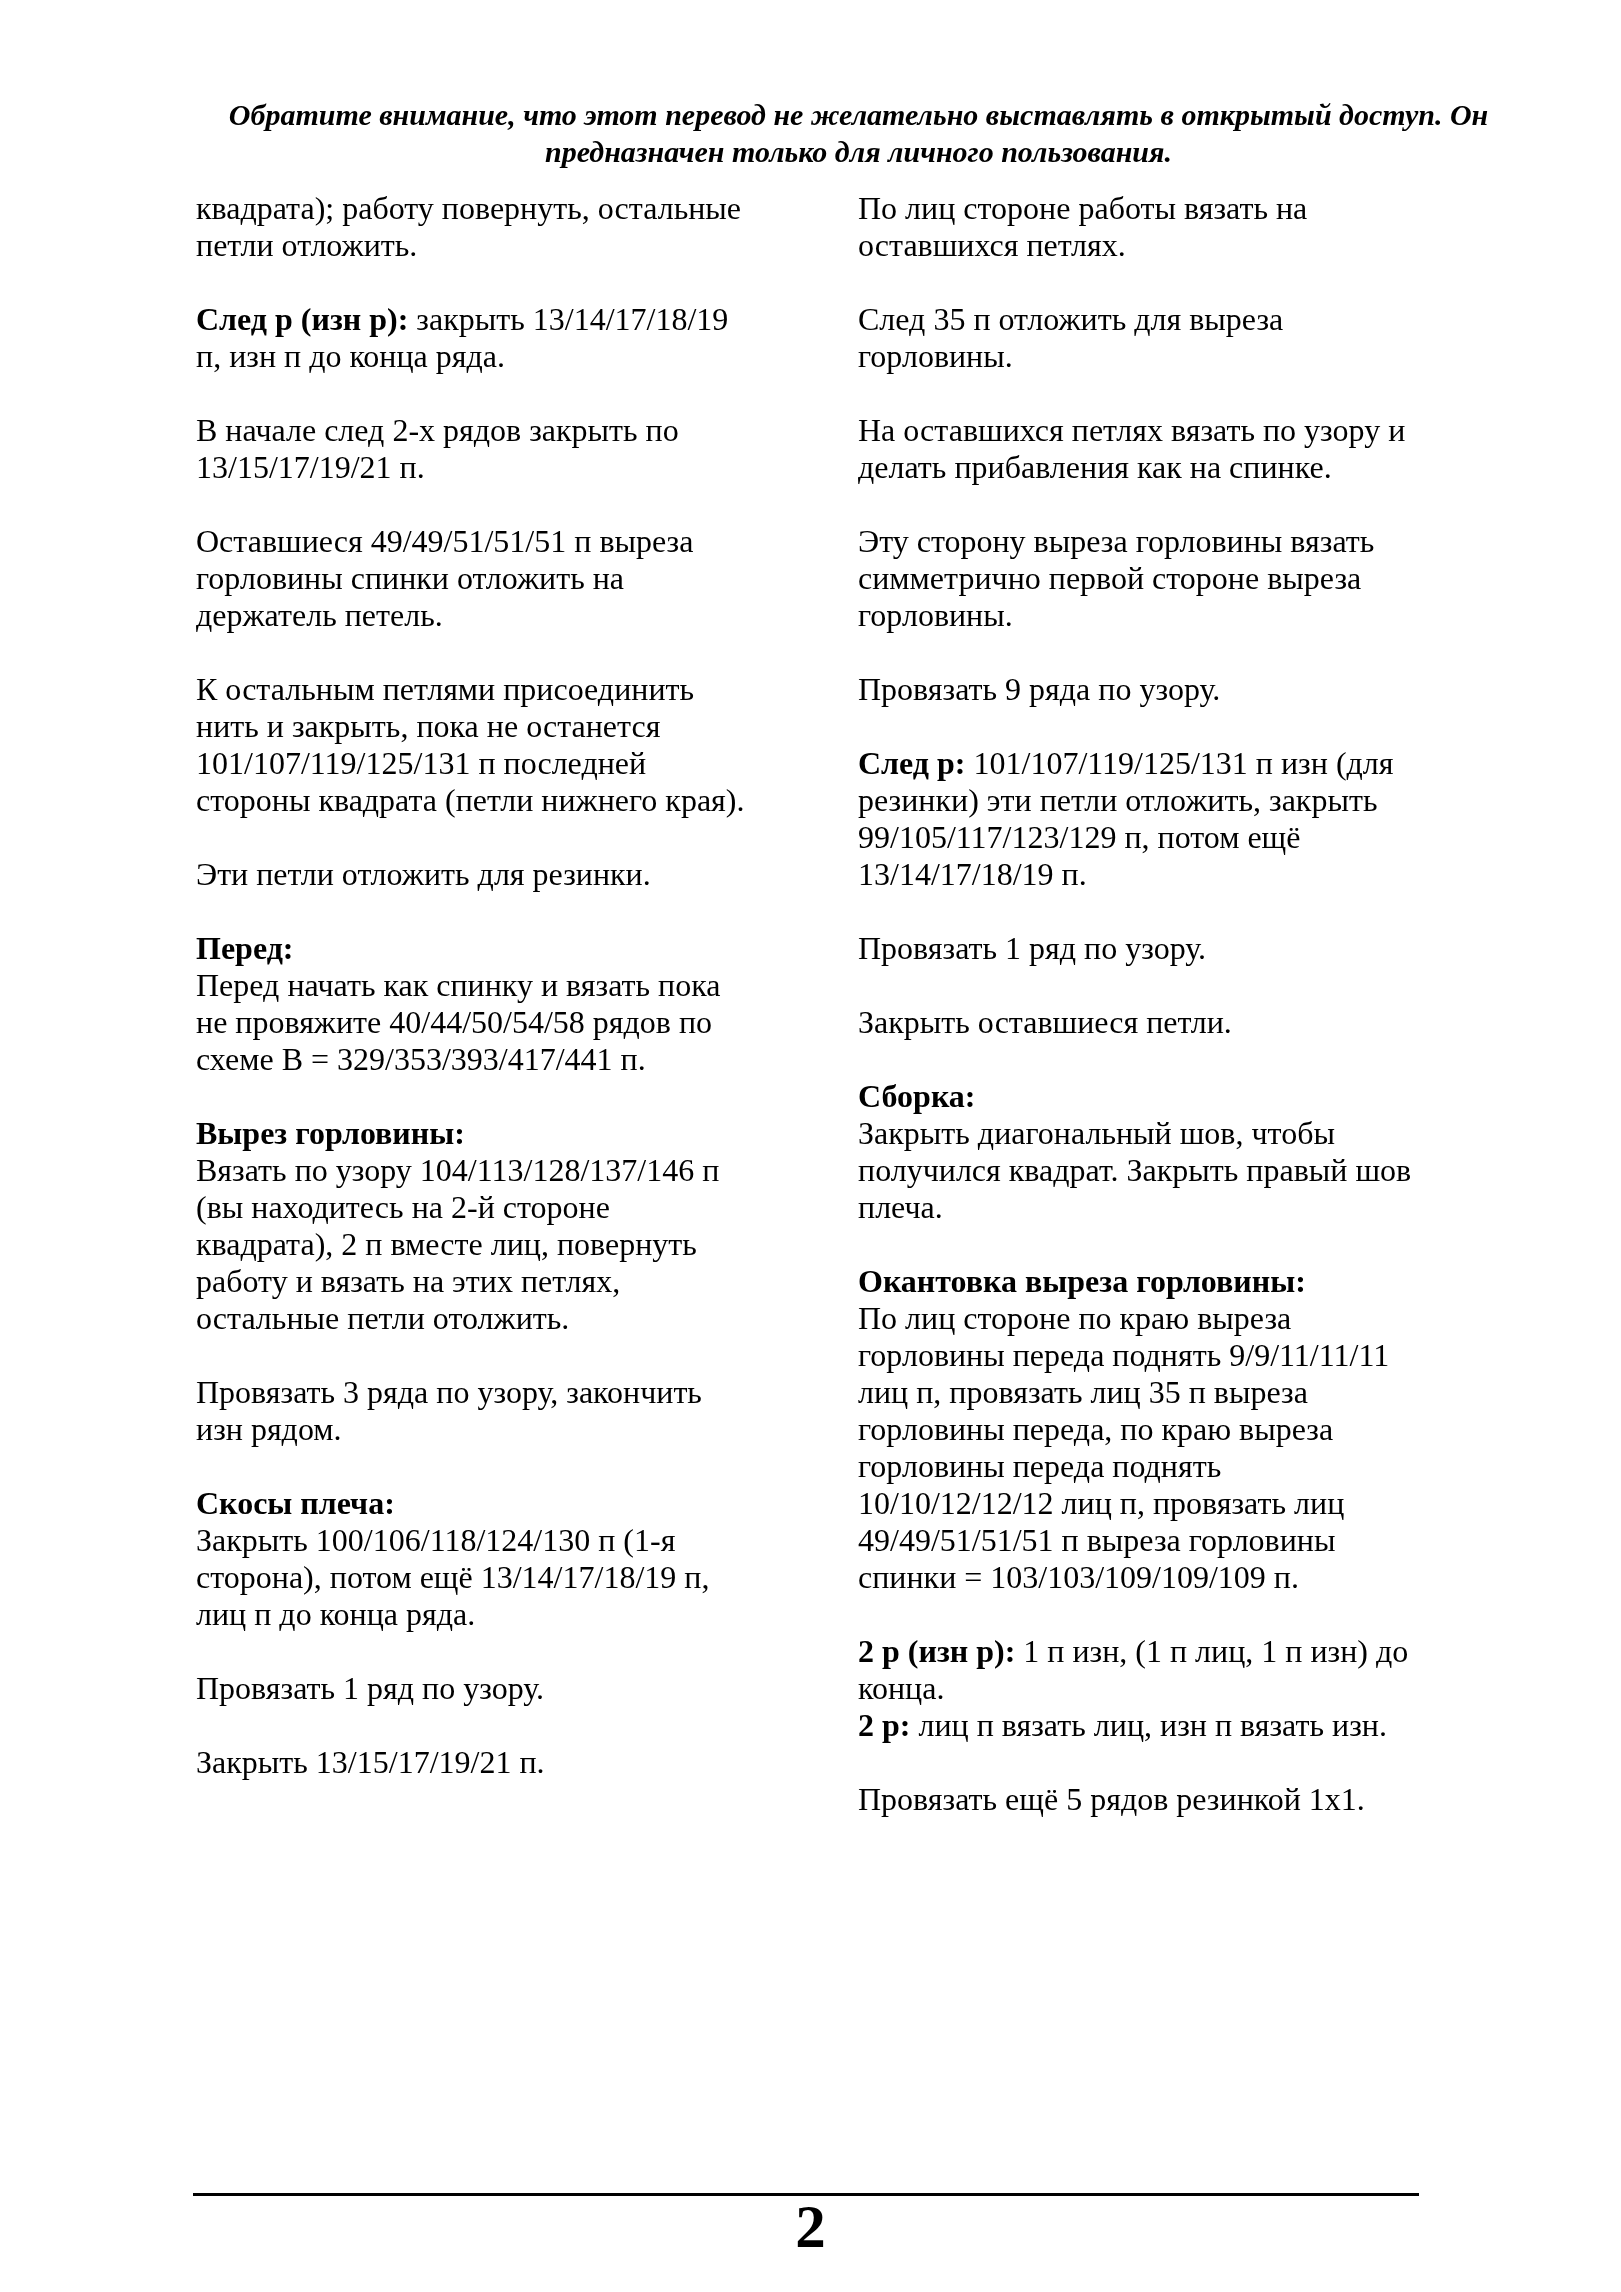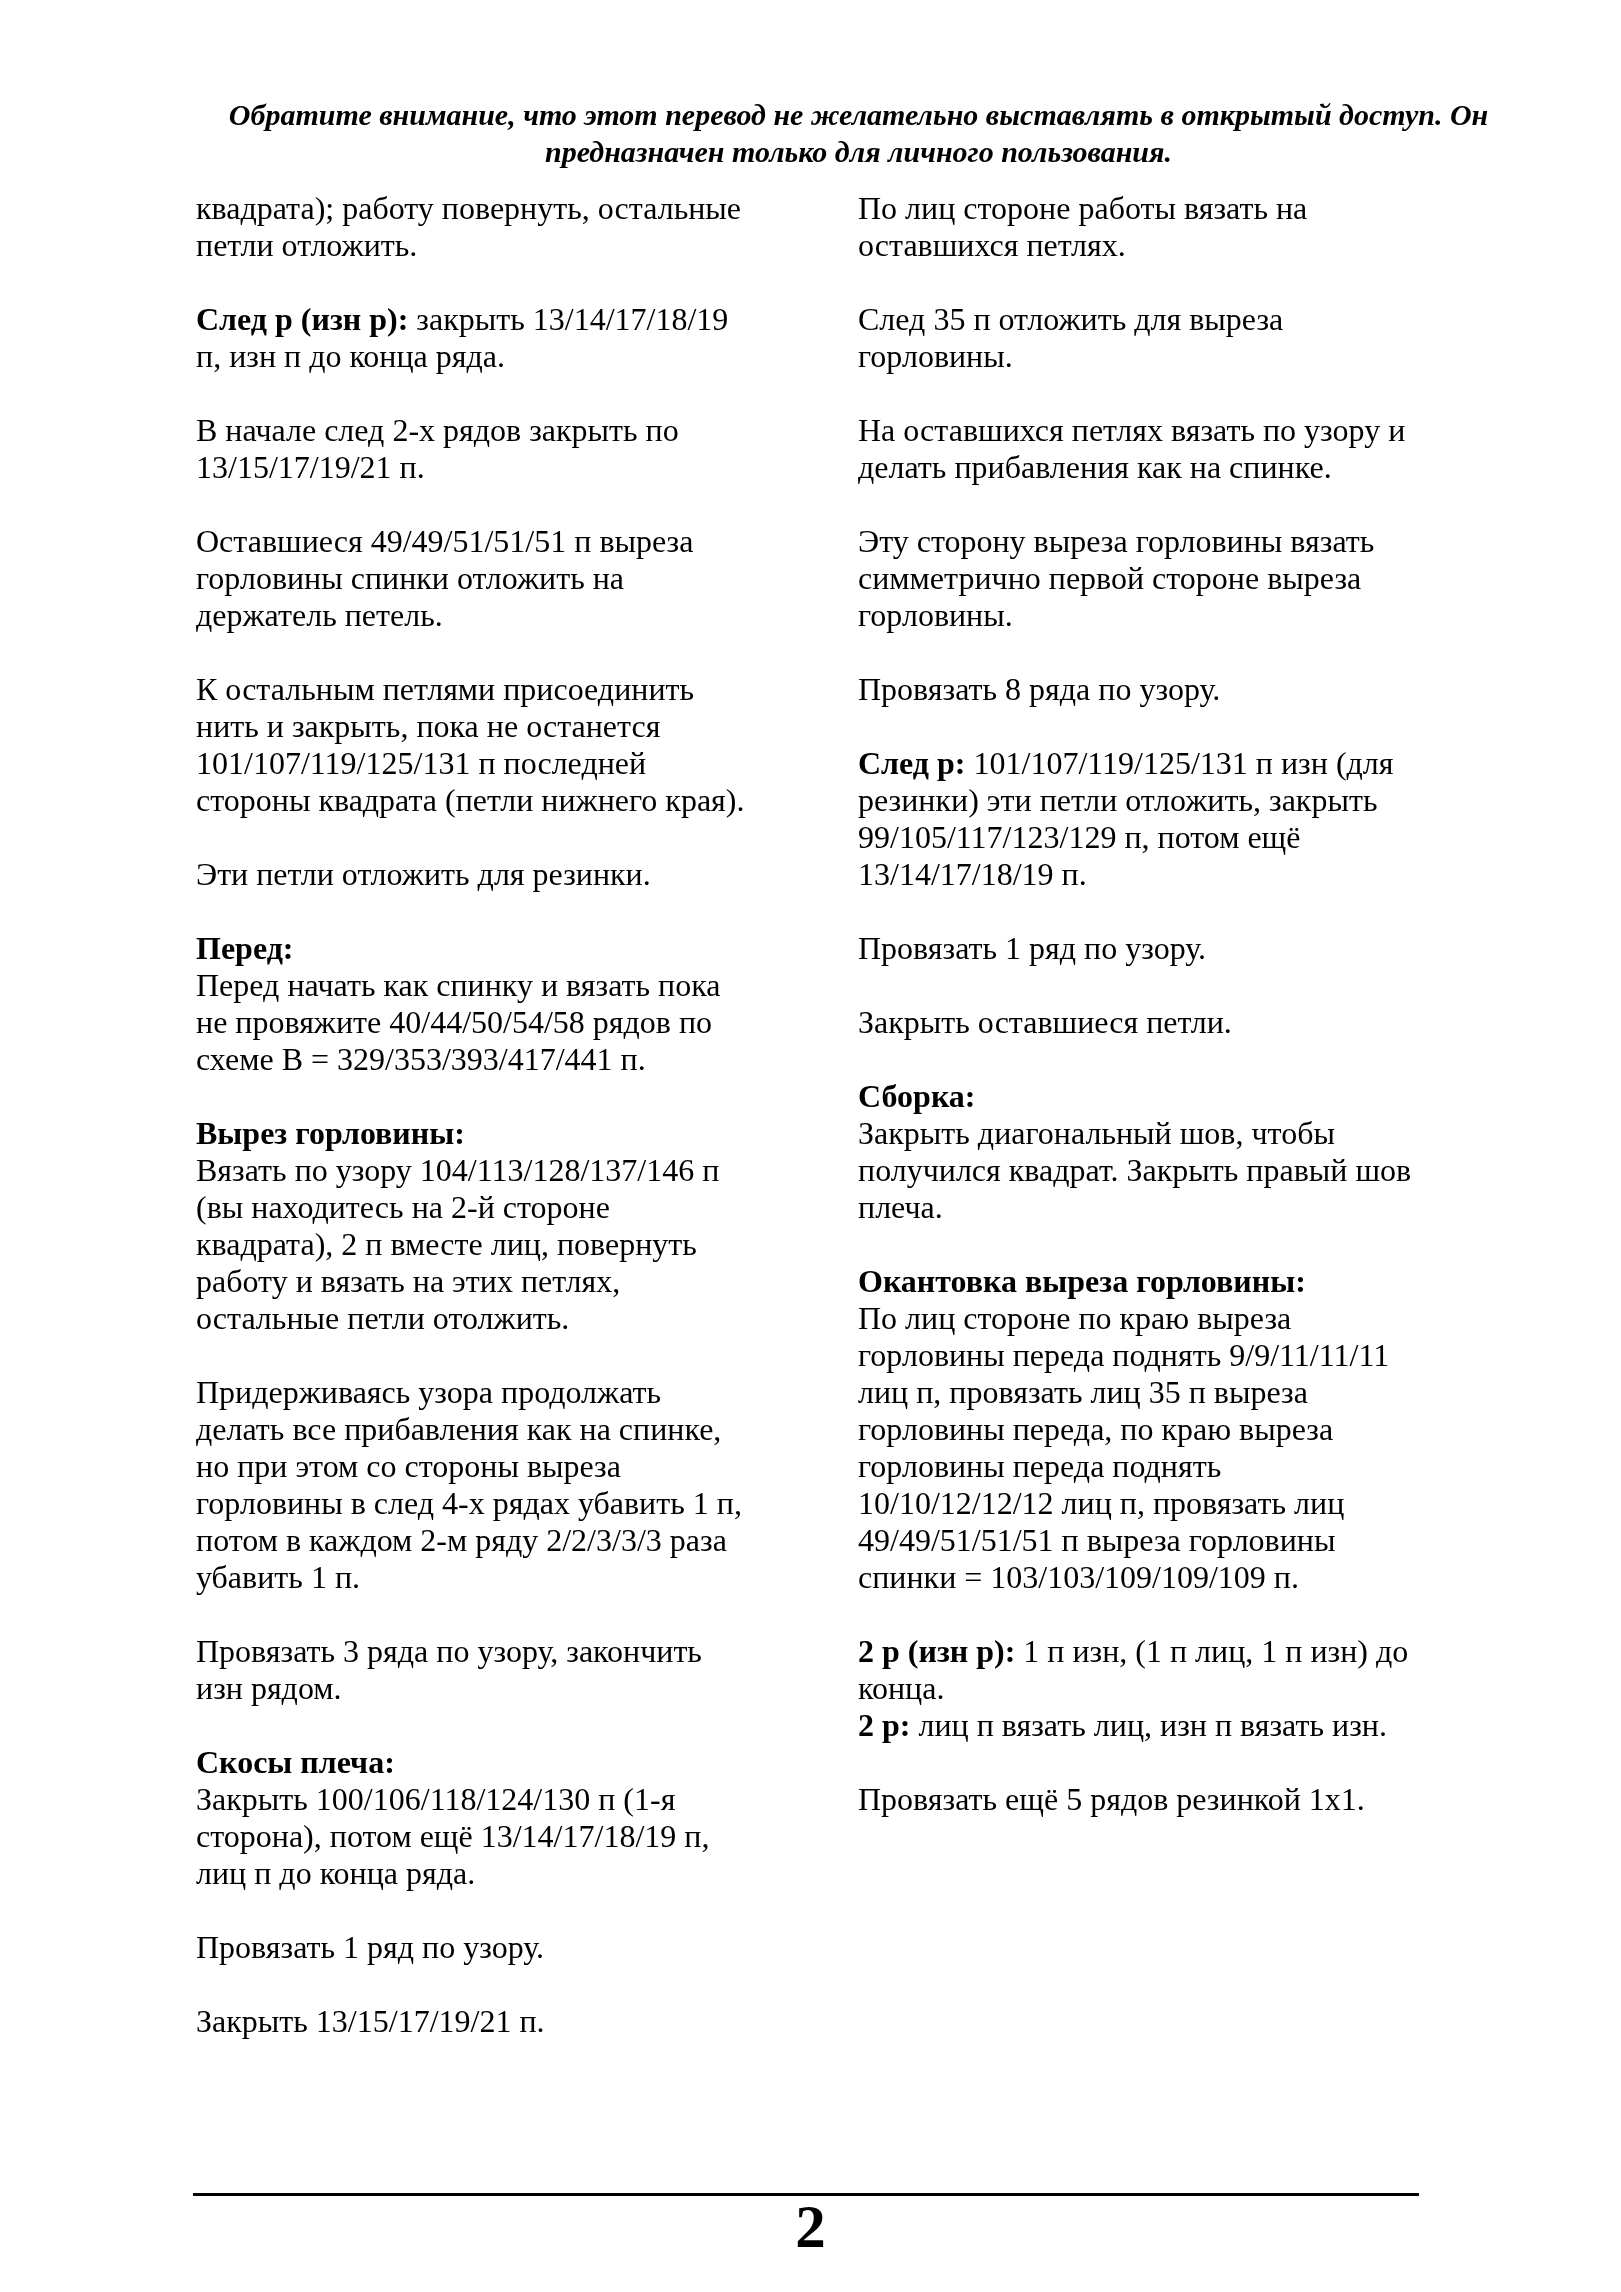--- a/index.html
+++ b/index.html
@@ -71,32 +71,31 @@
 
   <div class="col col-left" id="col-left">
       <p class="para">квадрата); работу повернуть, остальные<br>петли отложить.</p>
       <p class="para"><b>След р (изн р):</b> закрыть 13/14/17/18/19<br>п, изн п до конца ряда.</p>
       <p class="para">В начале след 2-х рядов закрыть по<br>13/15/17/19/21 п.</p>
       <p class="para">Оставшиеся 49/49/51/51/51 п выреза<br>горловины спинки отложить на<br>держатель петель.</p>
       <p class="para">К остальным петлями присоединить<br>нить и закрыть, пока не останется<br>101/107/119/125/131 п последней<br>стороны квадрата (петли нижнего края).</p>
       <p class="para">Эти петли отложить для резинки.</p>
       <p class="para"><b>Перед:</b><br>Перед начать как спинку и вязать пока<br>не провяжите 40/44/50/54/58 рядов по<br>схеме В = 329/353/393/417/441 п.</p>
       <p class="para"><b>Вырез горловины:</b><br>Вязать по узору 104/113/128/137/146 п<br>(вы находитесь на 2-й стороне<br>квадрата), 2 п вместе лиц, повернуть<br>работу и вязать на этих петлях,<br>остальные петли отолжить.</p>
-      <p class="para">Придерживаясь узора продолжать<br>делать все прибавления как на спинке,<br>но при этом со стороны выреза<br>горловины в след 4-х рядах убавить 1 п,<br>потом в каждом 2-м ряду 2/2/3/3/3 раза<br>убавить 1 п.</p>
       <p class="para">Провязать 3 ряда по узору, закончить<br>изн рядом.</p>
       <p class="para"><b>Скосы плеча:</b><br>Закрыть 100/106/118/124/130 п (1-я<br>сторона), потом ещё 13/14/17/18/19 п,<br>лиц п до конца ряда.</p>
       <p class="para">Провязать 1 ряд по узору.</p>
       <p class="para">Закрыть 13/15/17/19/21 п.</p>
     </div>
   <div class="col col-right" id="col-right">
       <p class="para">По лиц стороне работы вязать на<br>оставшихся петлях.</p>
       <p class="para">След 35 п отложить для выреза<br>горловины.</p>
       <p class="para">На оставшихся петлях вязать по узору и<br>делать прибавления как на спинке.</p>
       <p class="para">Эту сторону выреза горловины вязать<br>симметрично первой стороне выреза<br>горловины.</p>
-      <p class="para">Провязать 8 ряда по узору.</p>
+      <p class="para">Провязать 9 ряда по узору.</p>
       <p class="para"><b>След р:</b> 101/107/119/125/131 п изн (для<br>резинки) эти петли отложить, закрыть<br>99/105/117/123/129 п, потом ещё<br>13/14/17/18/19 п.</p>
       <p class="para">Провязать 1 ряд по узору.</p>
       <p class="para">Закрыть оставшиеся петли.</p>
       <p class="para"><b>Сборка:</b><br>Закрыть диагональный шов, чтобы<br>получился квадрат. Закрыть правый шов<br>плеча.</p>
       <p class="para"><b>Окантовка выреза горловины:</b><br>По лиц стороне по краю выреза<br>горловины переда поднять 9/9/11/11/11<br>лиц п, провязать лиц 35 п выреза<br>горловины переда, по краю выреза<br>горловины переда поднять<br>10/10/12/12/12 лиц п, провязать лиц<br>49/49/51/51/51 п выреза горловины<br>спинки = 103/103/109/109/109 п.</p>
       <p class="para"><b>2 р (изн р):</b> 1 п изн, (1 п лиц, 1 п изн) до<br>конца.<br><b>2 р:</b> лиц п вязать лиц, изн п вязать изн.</p>
       <p class="para">Провязать ещё 5 рядов резинкой 1х1.</p>
     </div>
 
   <div class="footer-rule"></div>

